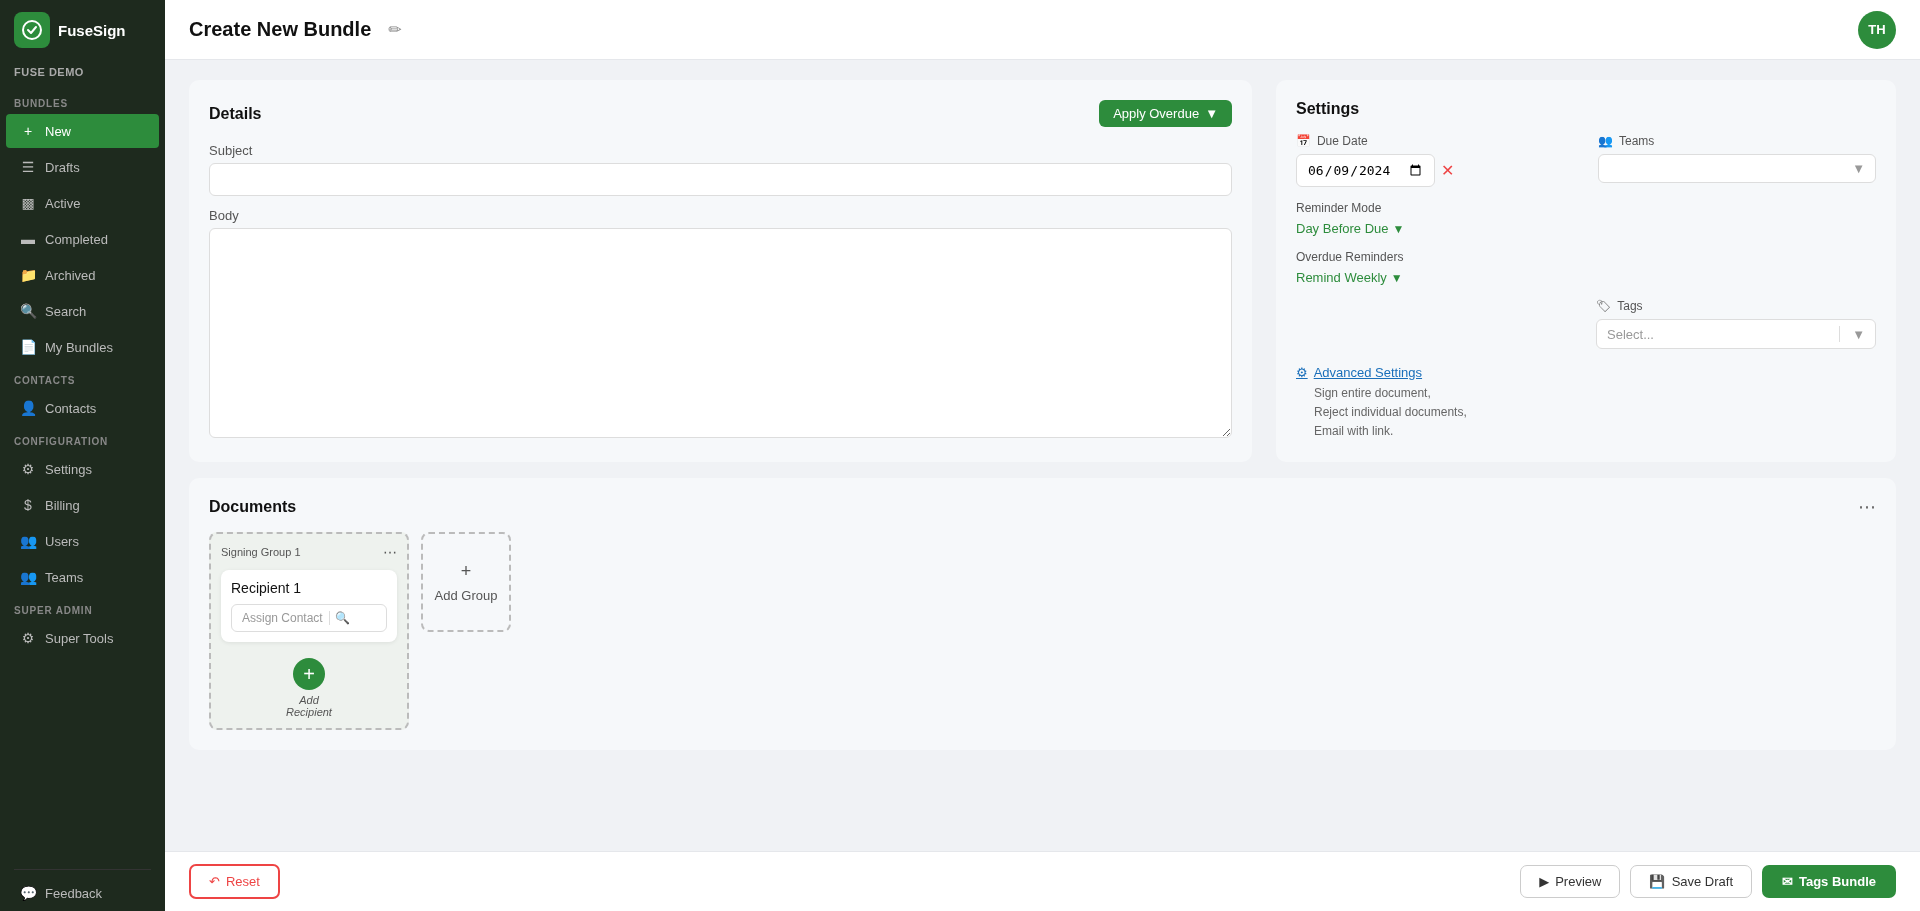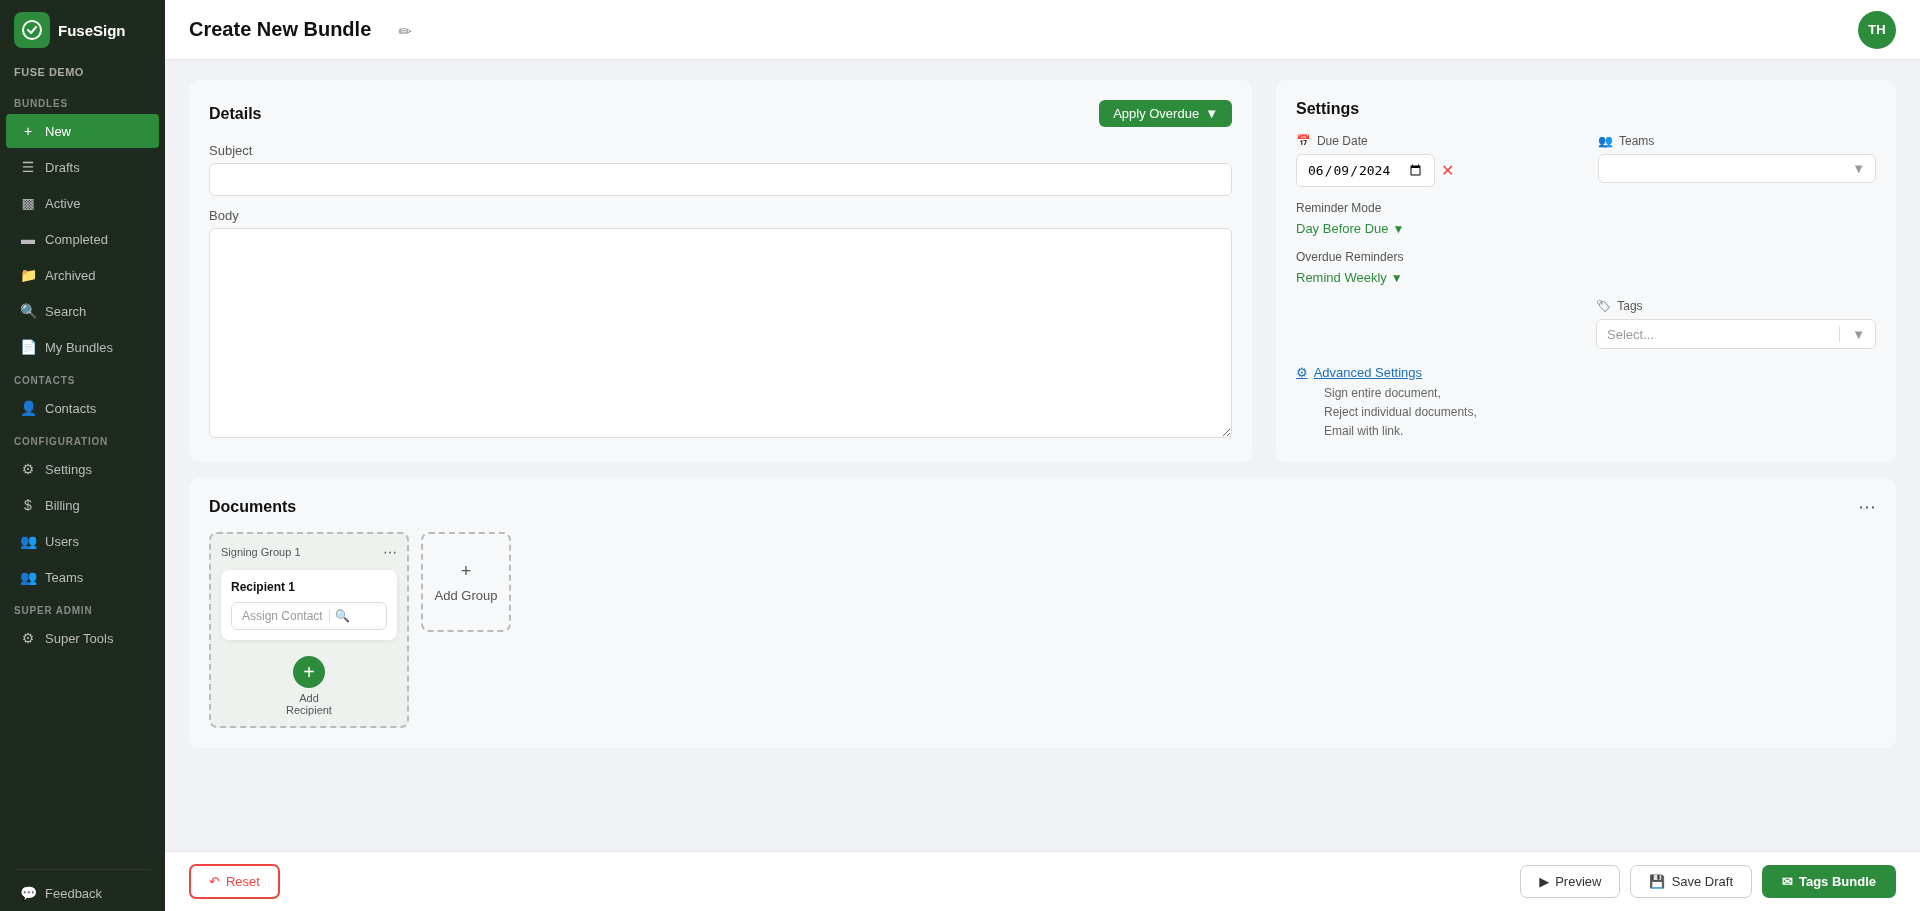--- a/index.html
+++ b/index.html
@@ -95,22 +95,22 @@
       display: flex;
       align-items: center;
       justify-content: space-between;
       padding: 0 24px;
       height: 60px;
       background: white;
       border-bottom: 1px solid #e5e7eb;
     }
     .page-title-row {
       display: flex;
-      align-items: flex-end;
-      gap: 27px;
+      align-items: center;
+      gap: 17px;
     }
     .page-title {
       font-size: 20px;
       font-weight: 600;
       color: #111;
     }
     .edit-icon {
       color: #888;
       font-size: 16px;
       cursor: pointer;
@@ -260,21 +260,21 @@
       font-size: 13px;
       cursor: pointer;
       text-decoration: underline;
       margin-top: 16px;
       margin-bottom: 4px;
     }
     .advanced-desc {
       font-size: 12px;
       color: #666;
       line-height: 1.6;
-      margin-left: 28px;
+      margin-left: 18px;
     }
 
     
     .documents-card {
       background: #f6f8fa;
       border-radius: 10px;
       padding: 20px;
     }
     .documents-header {
       display: flex;
@@ -311,22 +311,22 @@
       color: #555;
       margin-bottom: 10px;
     }
     .recipient-card {
       background: white;
       border-radius: 8px;
       padding: 10px;
       box-shadow: 0 1px 4px rgba(0,0,0,0.08);
     }
     .recipient-name {
-      font-size: 12px;
-      font-weight: 700;
+      font-size: 14px;
+      font-weight: 400;
       color: #111;
       margin-bottom: 8px;
     }
     .assign-contact {
       display: flex;
       align-items: center;
       border: 1px solid #ddd;
       border-radius: 6px;
       padding: 6px 10px;
       font-size: 12px;
@@ -348,20 +348,21 @@
       font-size: 20px;
       cursor: pointer;
       margin: 0 auto;
       margin-top: 8px;
     }
     .add-recipient-label {
       text-align: center;
       font-size: 11px;
       color: #555;
       margin-top: 4px;
+      font-style: italic;
     }
 
     .add-group-box {
       border: 2px dashed #bbb;
       border-radius: 8px;
       width: 90px;
       min-height: 100px;
       display: flex;
       flex-direction: column;
       align-items: center;

